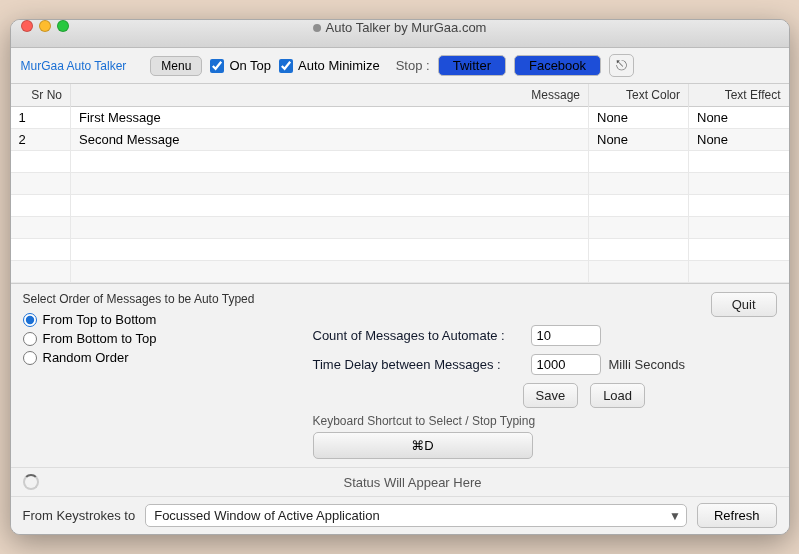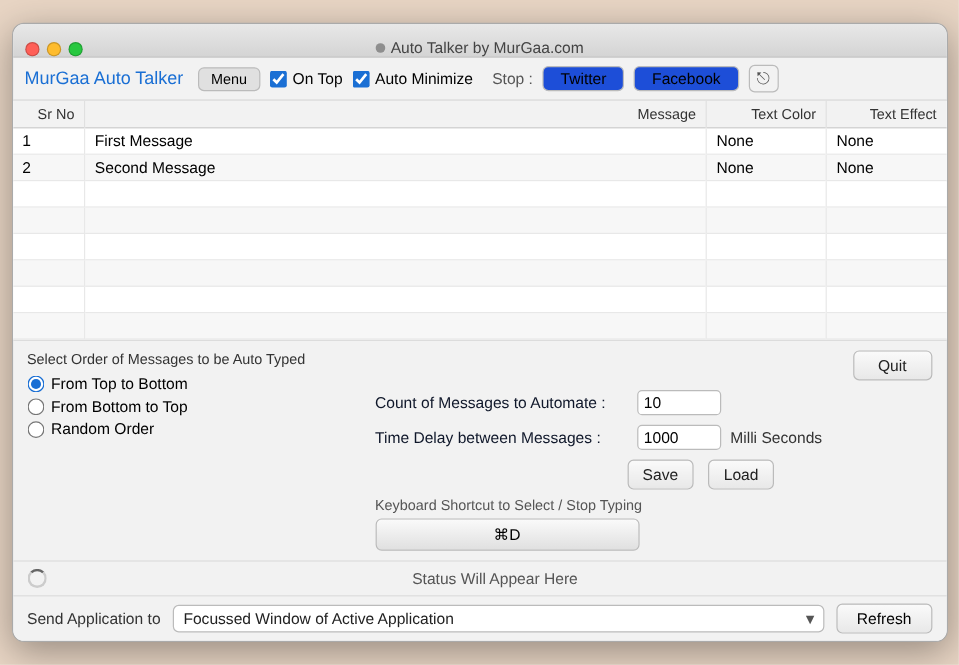--- a/index.html
+++ b/index.html
@@ -19,21 +19,21 @@
       background: #f2f2f2;
       border-radius: 10px;
       box-shadow: 0 8px 30px rgba(0,0,0,0.35);
       overflow: hidden;
       border: 1px solid #aaa;
     }
     .titlebar {
       background: linear-gradient(to bottom, #e8e8e8, #d4d4d4);
       height: 28px;
       display: flex;
-      align-items: flex-end;
+      align-items: flex-start;
       padding: 0 10px;
       border-bottom: 1px solid #bbb;
       position: relative;
     }
     .traffic-lights {
       display: flex;
       gap: 6px;
     }
     .traffic-light {
       width: 12px;
@@ -63,23 +63,23 @@
     .toolbar {
       background: #f2f2f2;
       border-bottom: 1px solid #ccc;
       padding: 6px 10px;
       display: flex;
       align-items: center;
       gap: 8px;
     }
     .app-name {
       color: #1a6fd4;
-      font-size: 15px;
+      font-size: 12px;
       font-weight: 500;
-      margin-right: 4px;
+      margin-right: 16px;
     }
     .menu-btn {
       background: #e0e0e0;
       border: 1px solid #bbb;
       border-radius: 5px;
       padding: 2px 10px;
       font-size: 12px;
       cursor: pointer;
     }
     .checkbox-group {
@@ -454,21 +454,21 @@
       </div>
     </div>
   </div>
 
   <div class="status-bar">
     <div class="spinner"></div>
     <span class="status-text">Status Will Appear Here</span>
   </div>
 
   <div class="send-keystrokes-bar">
-    <span class="send-label">Send Application to</span>
+    <span class="send-label">From Keystrokes to</span>
     <div class="send-select-wrap">
       <select class="send-select">
         <option>Focussed Window of Active Application</option>
       </select>
       <span class="select-arrow">▼</span>
     </div>
     <button class="refresh-btn">Refresh</button>
   </div>
 </div>
 

